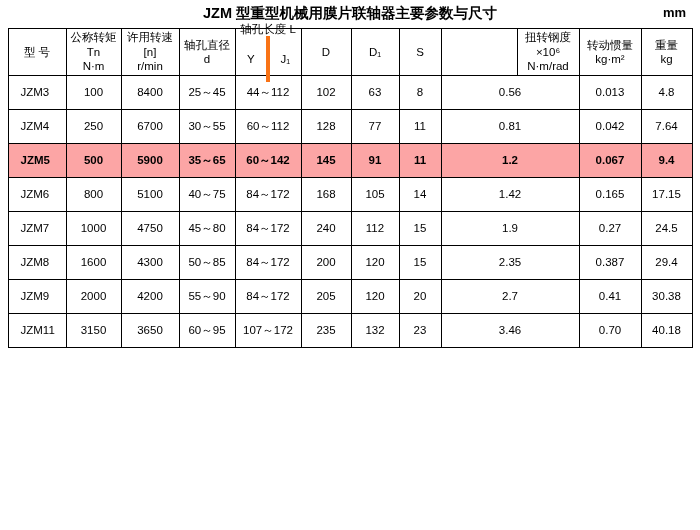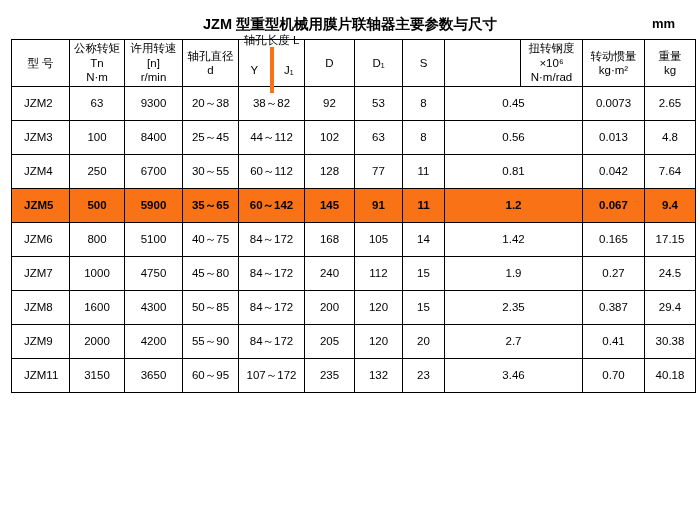--- a/index.html
+++ b/index.html
@@ -12,21 +12,21 @@
     background: #ffffff;
     font-family: "Liberation Sans", sans-serif;
     color: #000000;
     overflow: hidden;
   }
   .page {
     position: relative;
     width: 700px;
     height: 530px;
     box-sizing: border-box;
-    padding: 11px;
+    padding: 0;
   }
   .title-row {
     position: relative;
     height: 28px;
   }
   .doc-title {
     position: absolute;
     left: 0;
     right: 0;
     top: 4px;
@@ -84,21 +84,21 @@
     justify-content: center;
     font-size: 11.5px;
   }
   .sub-split > span + span {
     border-left: 4px solid #f97316;
   }
   tbody td {
     height: 33px;
   }
   tbody tr.highlight td {
-    background: #f97316;
+    background: #fca5a5;
     font-weight: bold;
   }
   tbody td.model {
     text-align: left;
     padding-left: 12px;
   }
   
   col.c-model { width: 58px; }
   col.c-tn { width: 55px; }
   col.c-speed { width: 58px; }
@@ -183,33 +183,20 @@
           <span class="hdr-line2">kg·m²</span>
         </td>
         <td>
           <span class="hdr-line1">重量</span>
           <span class="hdr-line2">kg</span>
         </td>
       </tr>
     </thead>
     <tbody id="table-body">
         <tr>
-          <td class="model">JZM2</td>
-          <td>63</td>
-          <td>9300</td>
-          <td>20～38</td>
-          <td>38～82</td>
-          <td>92</td>
-          <td>53</td>
-          <td>8</td>
-          <td colspan="2">0.45</td>
-          <td>0.0073</td>
-          <td>2.65</td>
-        </tr>
-        <tr>
           <td class="model">JZM3</td>
           <td>100</td>
           <td>8400</td>
           <td>25～45</td>
           <td>44～112</td>
           <td>102</td>
           <td>63</td>
           <td>8</td>
           <td colspan="2">0.56</td>
           <td>0.013</td>

